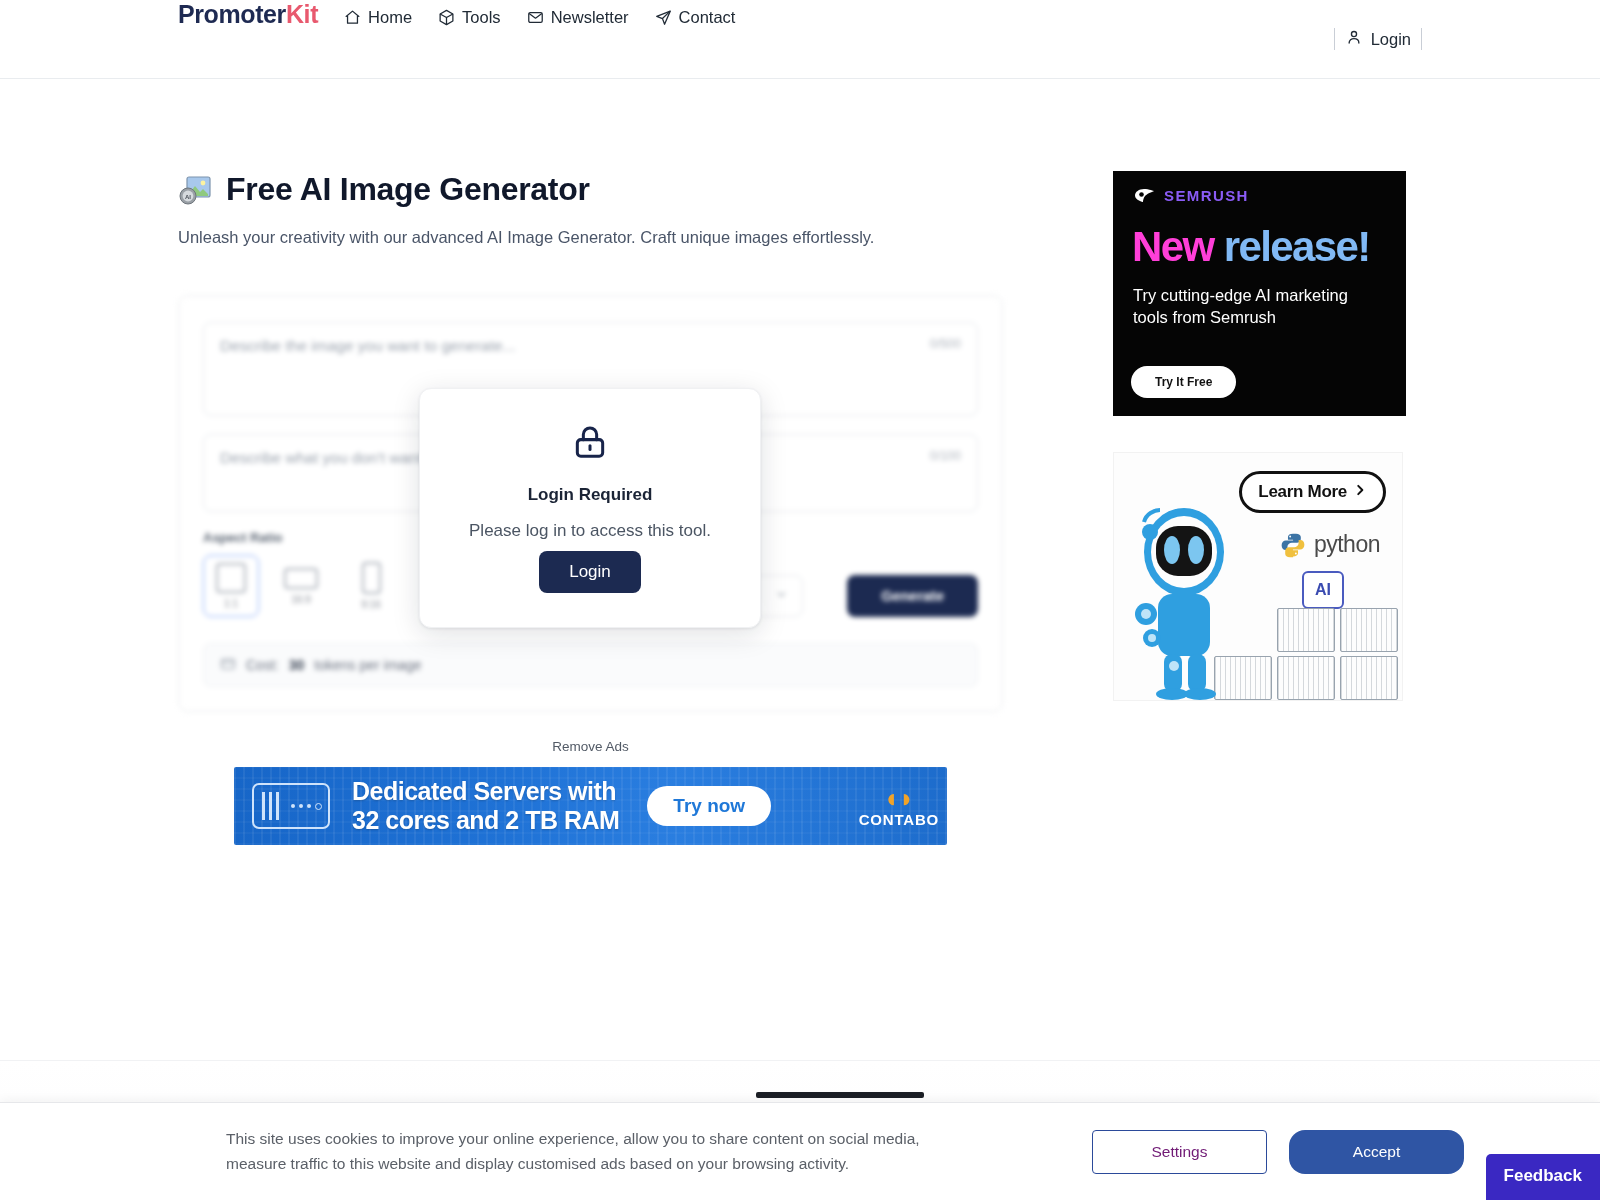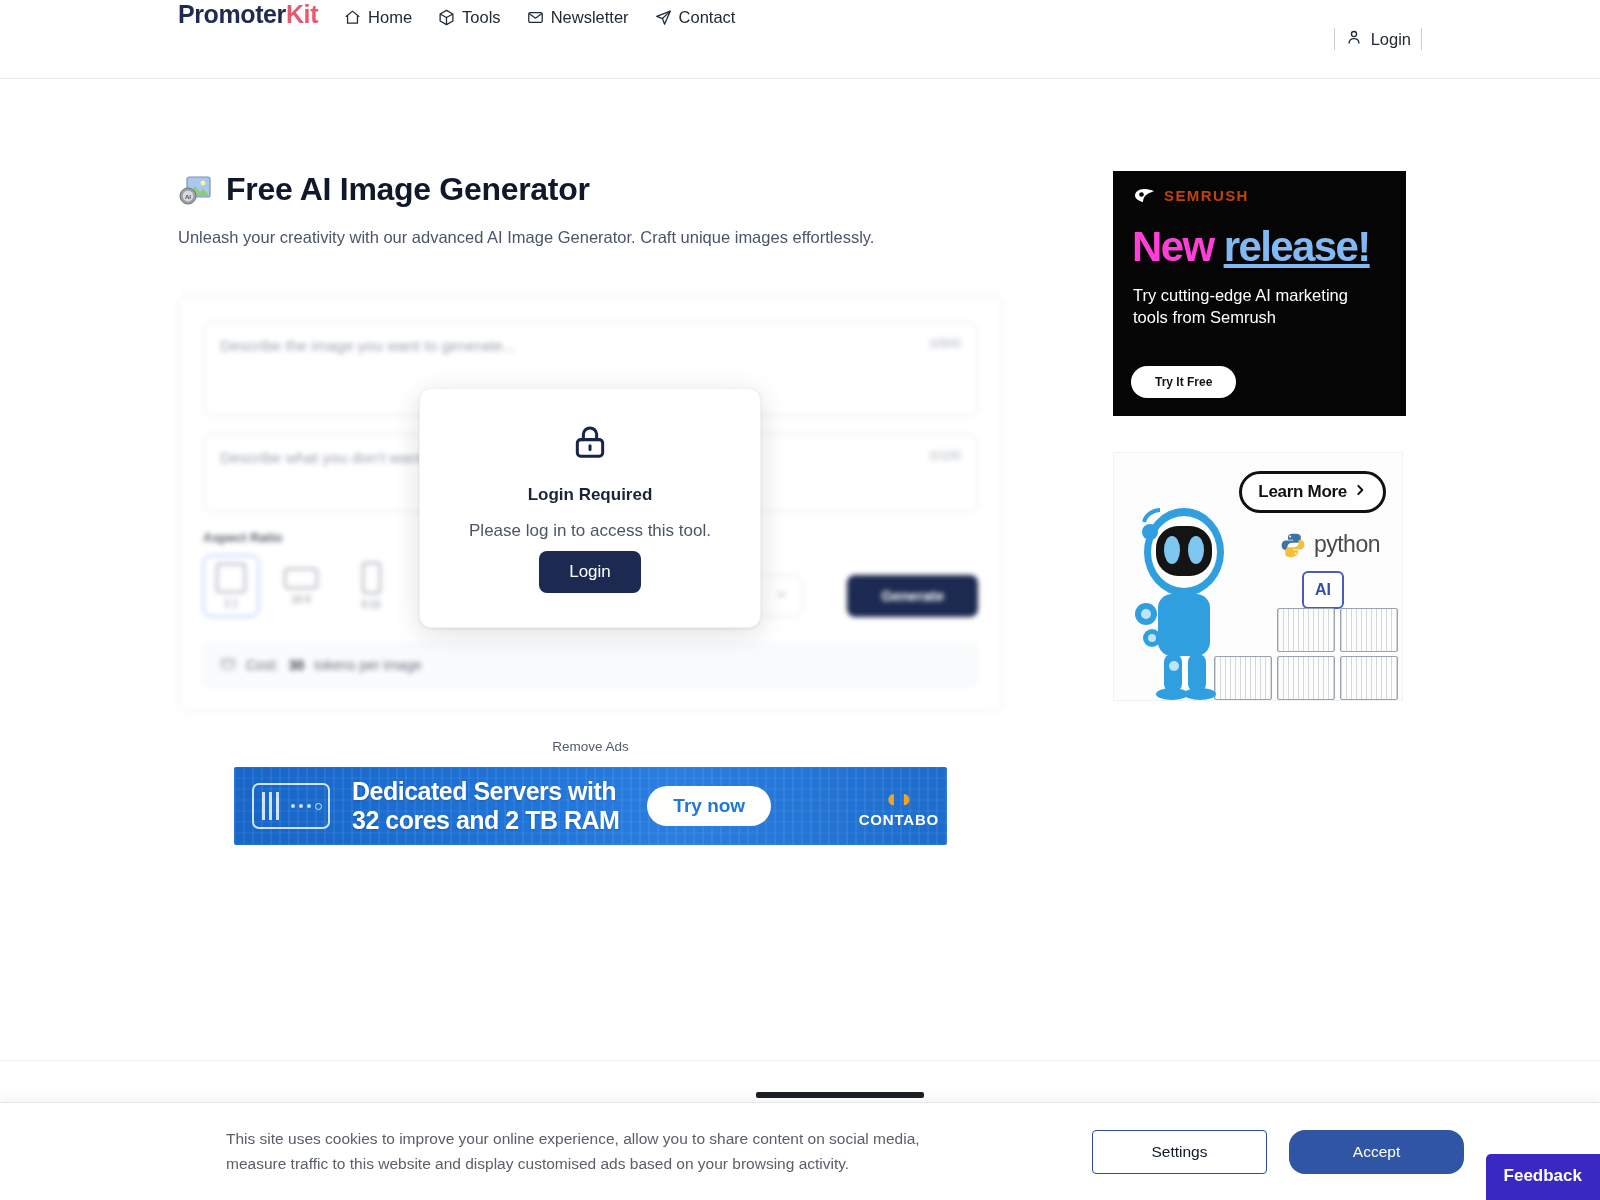--- a/index.html
+++ b/index.html
@@ -148,24 +148,24 @@
   }
   .banner-logo .mark { font-size: 26px; line-height: 1; color: #f0a32a; }
   .banner-logo .word { color: #fff; font-size: 15px; font-weight: 700; letter-spacing: .8px; }
 
   
   .ad-semrush {
     width: 293px; height: 245px; background: #050505; position: relative; overflow: hidden;
   }
   .sem-logo { display: flex; align-items: center; gap: 8px; padding: 16px 0 0 21px; }
   .sem-mark { width: 22px; height: 15px; position: relative; }
-  .sem-word { color: #c2410c; font-size: 15px; font-weight: 700; letter-spacing: 1.4px; }
+  .sem-word { color: #8b5cf6; font-size: 15px; font-weight: 700; letter-spacing: 1.4px; }
   .sem-head { padding: 22px 0 0 19px; font-size: 42px; font-weight: 700; letter-spacing: -1.6px; line-height: 1; white-space: nowrap; }
   .sem-head .n { color: #ff3fd8; }
-  .sem-head .r { color: #81b9f5; text-decoration: underline; }
+  .sem-head .r { color: #81b9f5; }
   .sem-body { padding: 16px 20px 0 20px; color: #fff; font-size: 16.5px; line-height: 1.35; }
   .sem-btn {
     position: absolute; left: 18px; bottom: 18px; background: #fff; color: #121212;
     font-size: 12px; font-weight: 600; border-radius: 20px; padding: 9px 24px;
   }
   .ad-robot {
     width: 290px; height: 249px; margin-top: 36px; background: #fdfdfd;
     border: 1px solid #f2f2f2; position: relative; overflow: hidden;
   }
   .rb-learn {
@@ -210,21 +210,21 @@
     background: #fff; border-top: 1px solid #e6e7ea;
     display: flex; align-items: center; padding: 0 40px 0 226px;
     box-shadow: 0 -2px 10px rgba(0,0,0,.05);
   }
   .cookie-text {
     font-size: 15.5px; color: #5b6068; line-height: 1.56; max-width: 712px;
   }
   .cookie-btns { margin-left: auto; display: flex; gap: 22px; align-items: center; margin-right: 96px; }
   .btn-settings {
     width: 175px; height: 44px; border: 1px solid #2b4a9a; border-radius: 4px;
-    background: #fff; color: #0f172a; font-size: 15.5px;
+    background: #fff; color: #701a75; font-size: 15.5px;
     display: flex; align-items: center; justify-content: center; cursor: pointer;
   }
   .btn-accept {
     width: 175px; height: 44px; border-radius: 16px; background: #2f55a4;
     color: #fff; font-size: 15.5px;
     display: flex; align-items: center; justify-content: center; cursor: pointer;
   }
   .feedback-tab {
     position: absolute; right: 0; bottom: 0; background: #3a28c2; color: #fff;
     font-size: 17px; font-weight: 700; padding: 12px 18px 14px 18px;

